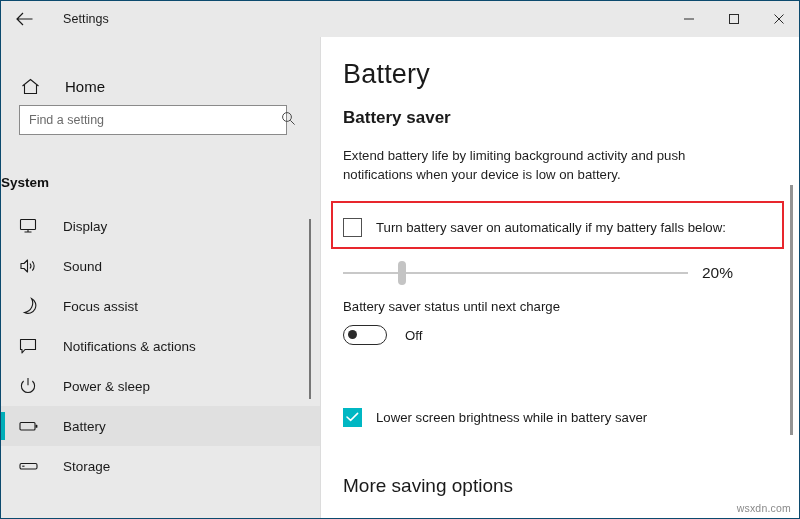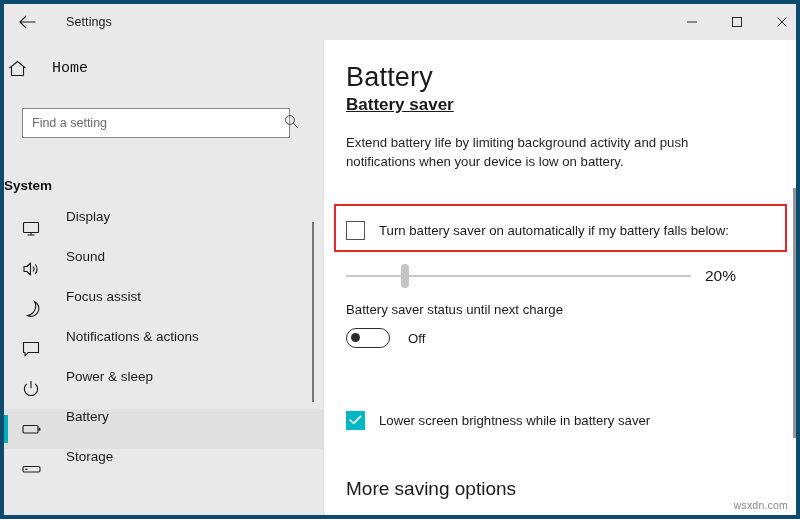--- a/index.html
+++ b/index.html
@@ -10,21 +10,21 @@
     overflow: hidden;
     background: #ffffff;
     font-family: "Liberation Sans", sans-serif;
   }
 
   #app {
     position: relative;
     width: 800px;
     height: 519px;
     background: #4c1d95;
-    border: 4px solid #0c4a6e;
+    border: 1px solid #0c4a6e;
     overflow: hidden;
   }
 
   
   .titlebar {
     position: absolute;
     top: 0; left: 0;
     width: 800px;
     height: 36px;
     background: #e9e9e9;
@@ -71,26 +71,25 @@
   .sidebar {
     position: absolute;
     top: 36px; left: 0;
     width: 320px;
     height: 483px;
     background: #e9e9e9;
     overflow: hidden;
   }
   .home-row {
     display: flex;
-    align-items: flex-start;
+    align-items: flex-end;
     height: 38px;
     margin-top: 20px;
-    padding-left: 4px;
-    cursor: default;
-    font-family: Liberation Mono, monospace;
+    padding-left: 20px;
+    cursor: default;
   }
   .home-icon {
     width: 26px;
     display: flex;
     align-items: center;
     justify-content: flex-start;
   }
   .home-label {
     font-size: 15px;
     color: #111;
@@ -122,20 +121,21 @@
   .sidebar-section-title {
     font-size: 13.5px;
     font-weight: bold;
     color: #111;
     margin-top: 24px;
   }
   .nav-list { margin-top: 16px; }
   .nav-item {
     position: relative;
     display: flex;
+    align-items: center;
     height: 40px;
     padding-left: 18px;
     cursor: default;
   }
   .nav-item.selected { background: #e0e0e0; }
   .nav-item.selected::before {
     content: "";
     position: absolute;
     left: 0; top: 6px;
     width: 4px;
@@ -184,22 +184,21 @@
   .page-title {
     font-size: 27px;
     font-weight: normal;
     color: #1a1a1a;
     margin: 22px 0 0 22px;
     letter-spacing: .2px;
   }
   .section-heading {
     font-size: 17px;
     color: #1a1a1a;
-    margin: 2px 0 0 22px;
-    text-decoration: underline;
+    margin: 18px 0 0 22px;
   }
   .desc {
     font-size: 13.2px;
     line-height: 1.45;
     color: #1f1f1f;
     margin: 18px 22px 0 22px;
     max-width: 400px;
   }
 
   

